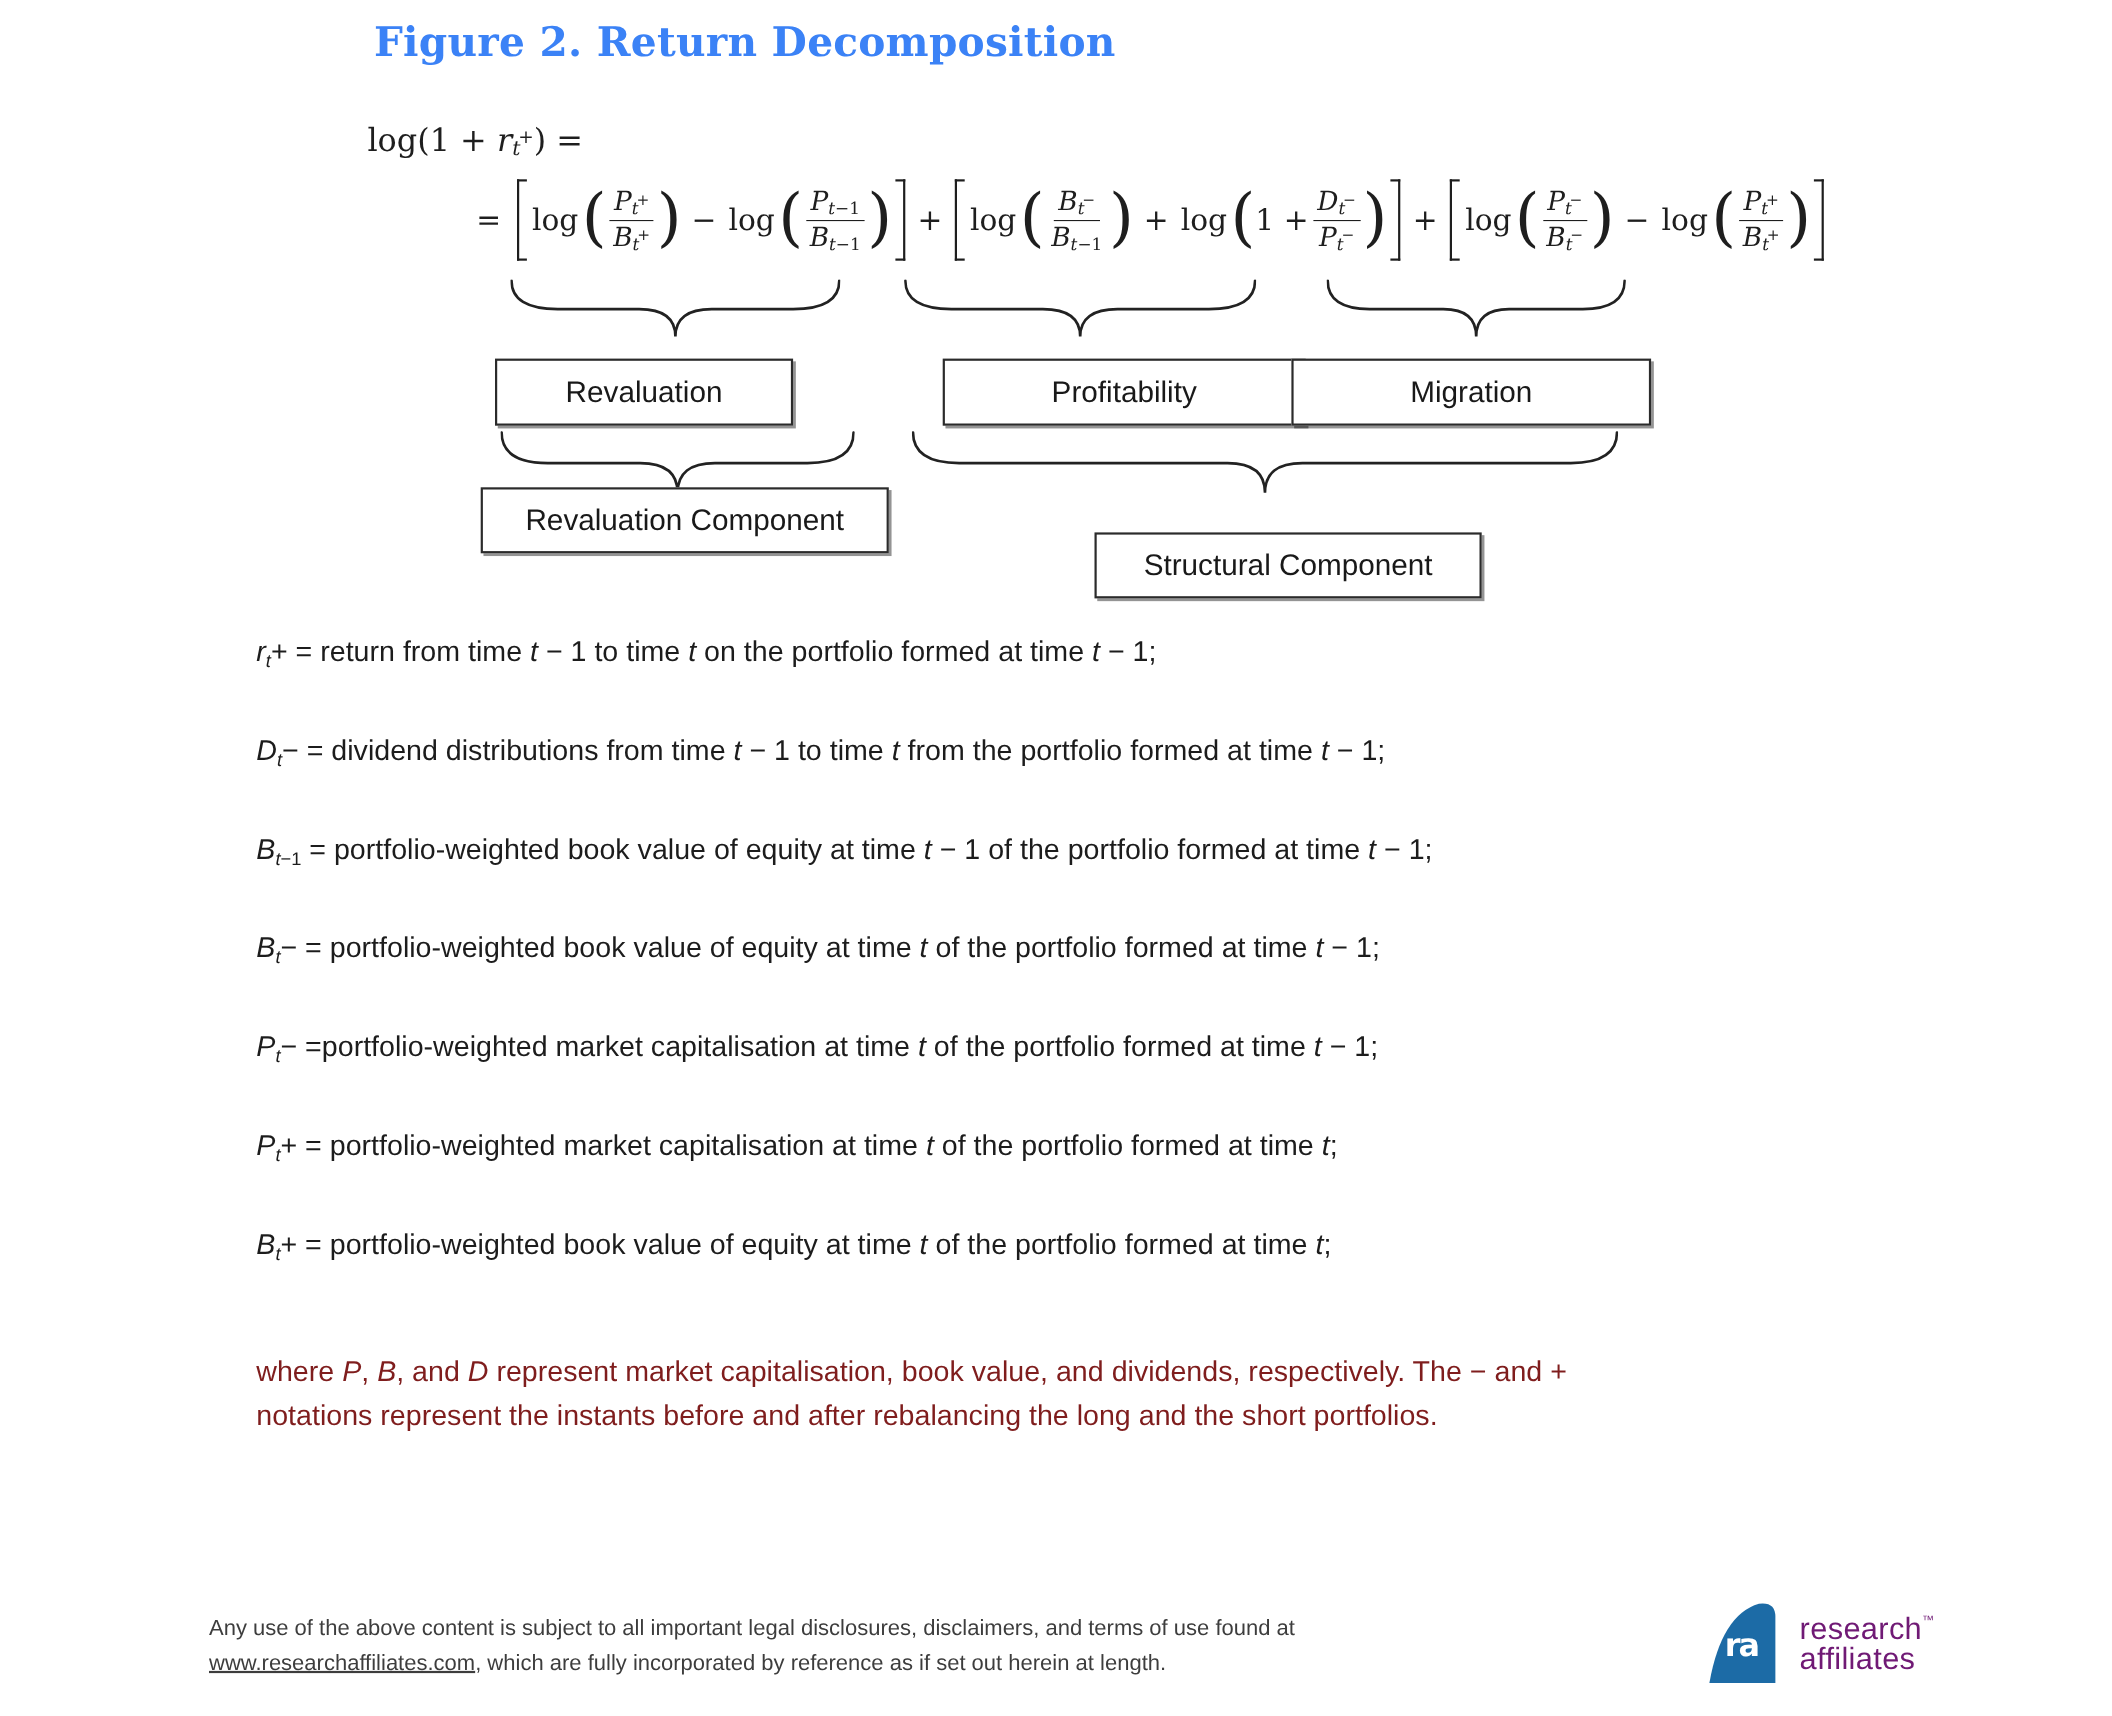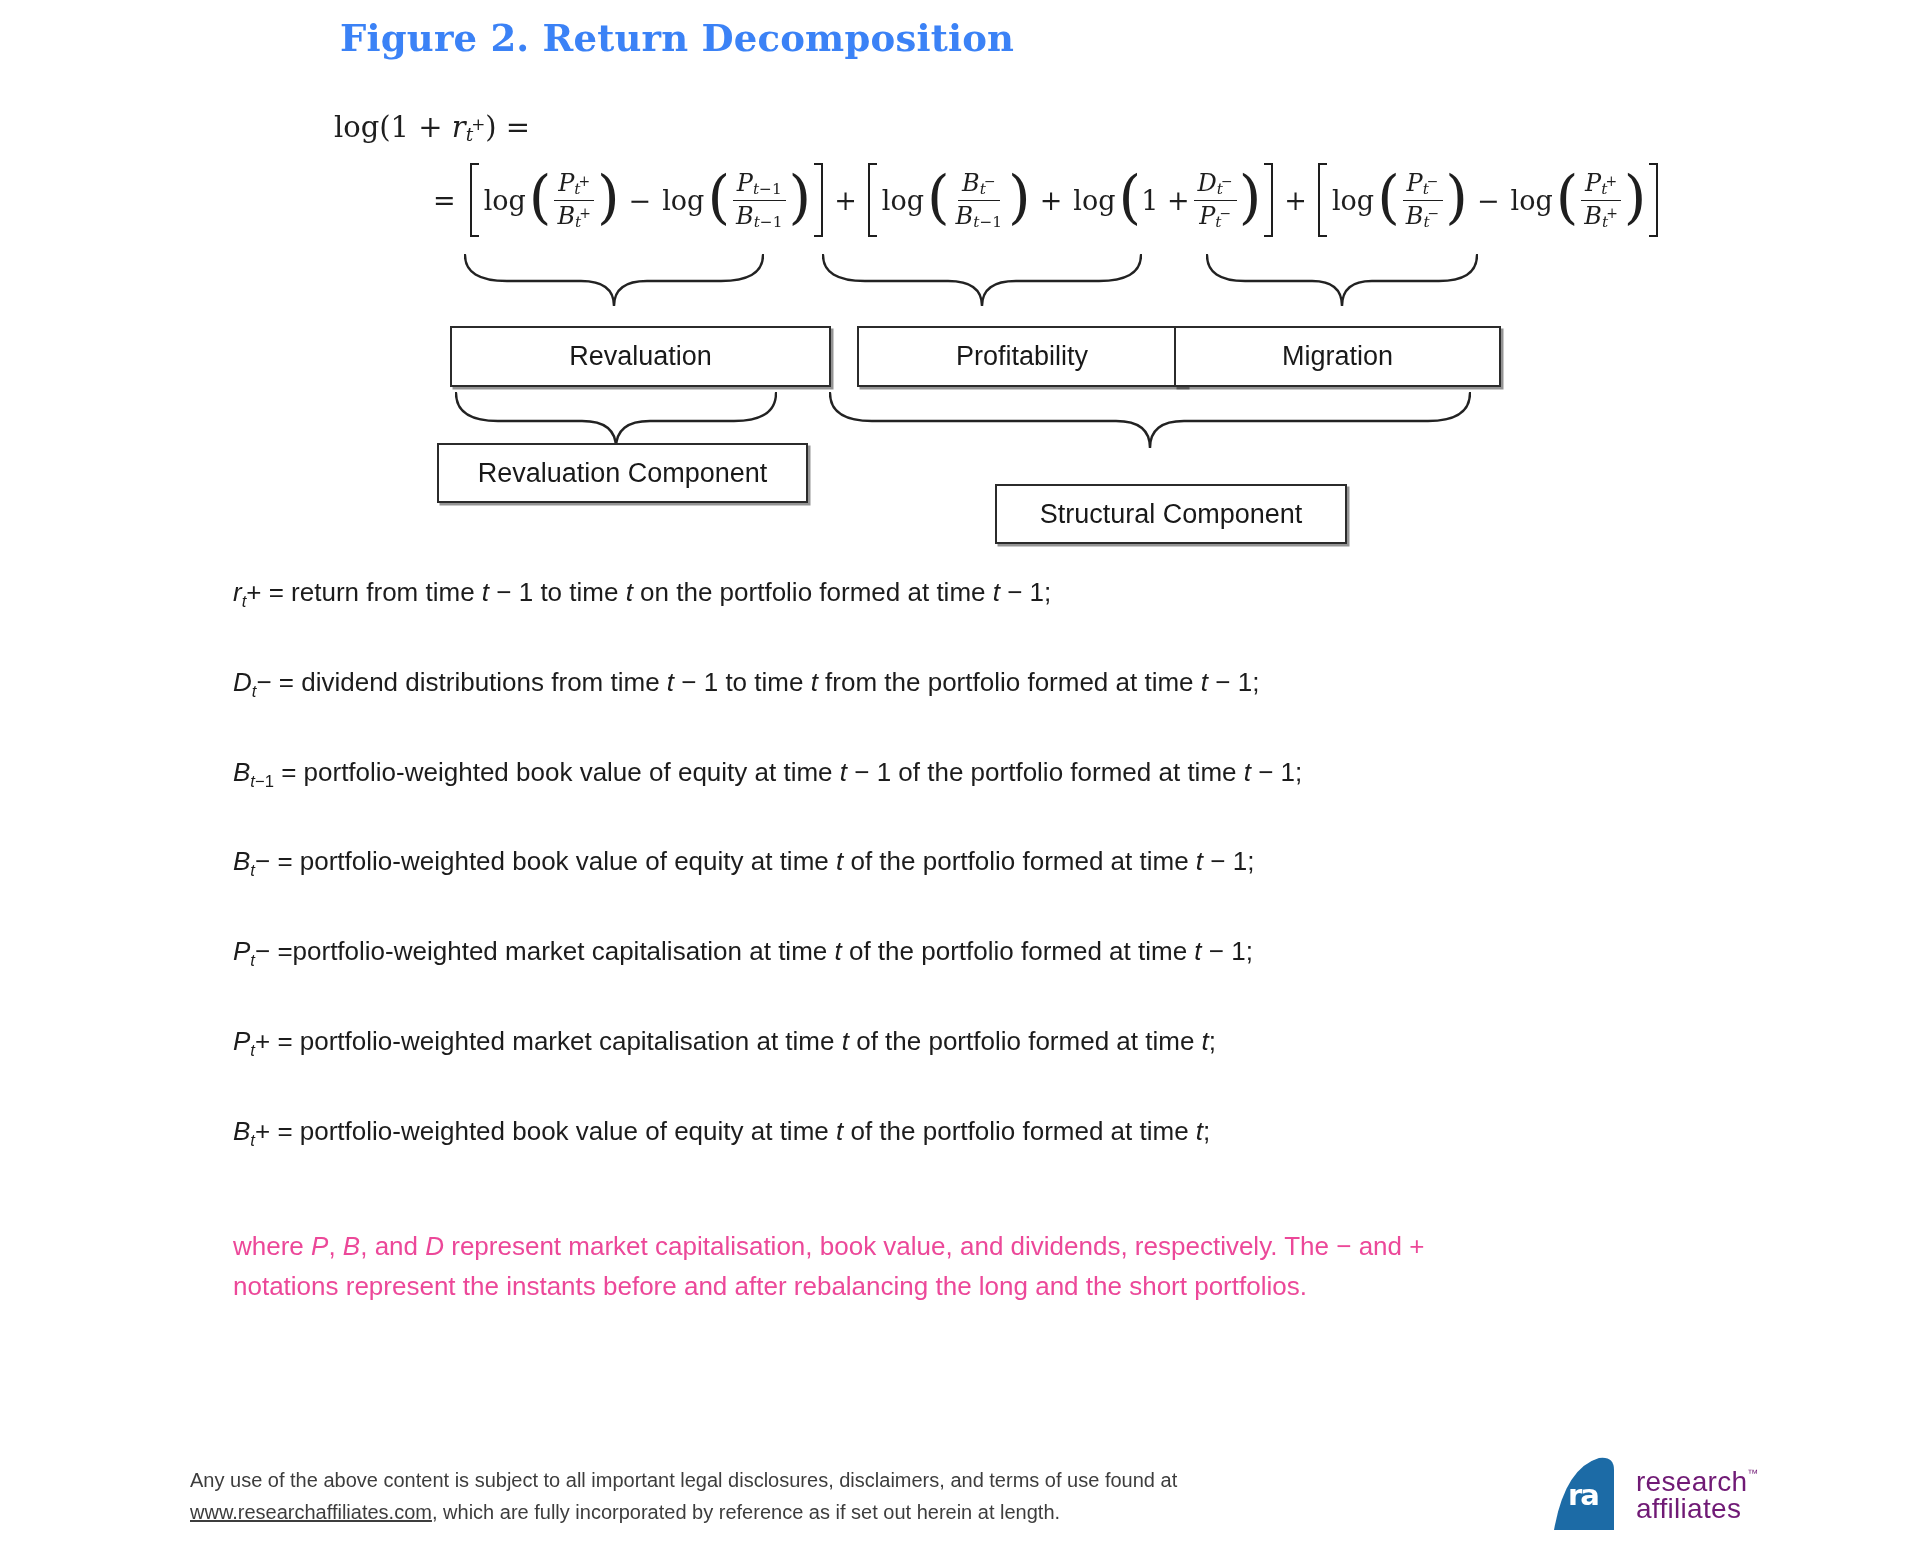--- a/index.html
+++ b/index.html
@@ -34,30 +34,30 @@
   .frac .den{padding:1px 4px 0;}
   .oneplus{margin-right:2px;}
 
   
   .brace{position:absolute;}
 
   
   .box{position:absolute;box-sizing:border-box;border:2.2px solid #2b2b2b;background:#fff;
        display:flex;align-items:center;justify-content:center;font-size:27px;color:#191919;
        box-shadow:2.5px 2.5px 0 rgba(0,0,0,.42);}
-  #box-revaluation{left:450px;top:326px;width:381px;height:61px;}
+  #box-revaluation{left:450px;top:326px;width:271px;height:61px;}
   #box-profitability{left:818px;top:326px;width:330px;height:61px;margin-left:39px;}
   #box-migration{left:1174px;top:326px;width:327px;height:61px;}
   #box-revcomp{left:437px;top:443px;width:371px;height:60px;}
   #box-structcomp{left:995px;top:484px;width:352px;height:60px;}
 
   
   #defs{position:absolute;left:233px;top:576px;display:flex;flex-direction:column;gap:48px;
         font-size:26px;line-height:32px;color:#1c1c1c;}
-  #note{position:absolute;left:233px;top:1226px;width:1260px;font-size:26px;line-height:40px;color:#ec4899;}
+  #note{position:absolute;left:233px;top:1226px;width:1260px;font-size:26px;line-height:40px;color:#7f1d1d;}
 
   
   #disclaimer{position:absolute;left:190px;top:1464px;font-size:20px;line-height:32px;color:#3d3d3d;}
   #logo{position:absolute;left:1552px;top:1454px;display:flex;align-items:flex-start;}
   #logo-word{margin-left:20px;margin-top:6px;font-size:28px;line-height:27px;color:#701a75;letter-spacing:.3px;}
   #logo-word .tm{font-size:11px;vertical-align:14px;letter-spacing:0;}
 </style>
 </head>
 <body>
 

